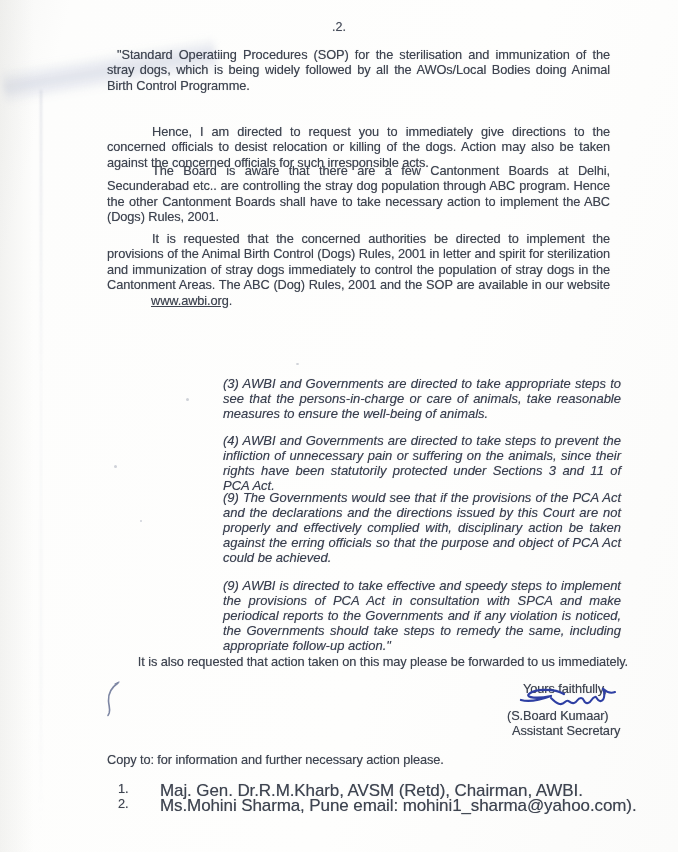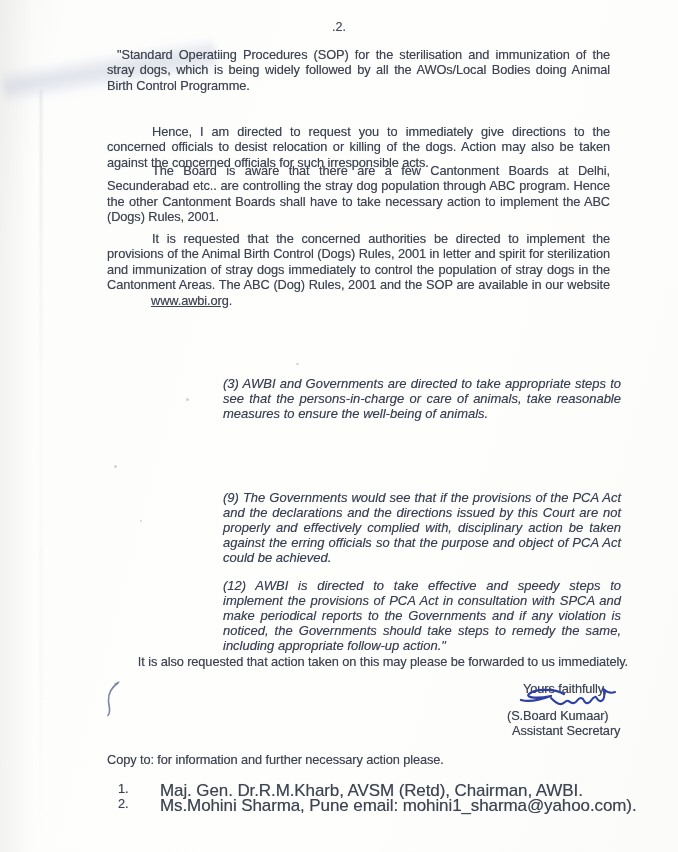--- a/index.html
+++ b/index.html
@@ -85,22 +85,23 @@
   <div class="pagenum">.2.</div>
 
   <p class="para indent-sm" style="top:47px">"Standard Operatiing Procedures (SOP) for the sterilisation and immunization of the stray dogs, which is being widely followed by all the AWOs/Local Bodies doing Animal Birth Control Programme.</p>
   <p class="para indent-md" style="top:124px">Hence, I am directed to request you to immediately give directions to the concerned officials to desist relocation or killing of the dogs. Action may also be taken against the concerned officials for such irresponsible acts.</p>
   <p class="para indent-md" style="top:163px">The Board is aware that there are a few Cantonment Boards at Delhi, Secunderabad etc.. are controlling the stray dog population through ABC program. Hence the other Cantonment Boards shall have to take necessary action to implement the ABC (Dogs) Rules, 2001.</p>
 
   <p class="para indent-md" style="top:231px"><span>It is requested that the concerned authorities be directed to implement the provisions of the Animal Birth Control (Dogs) Rules, 2001 in letter and spirit for sterilization and immunization of stray dogs immediately to control the population of stray dogs in the Cantonment Areas. The ABC (Dog) Rules, 2001 and the SOP are available in our website </span><a class="weblink">www.awbi.org</a><span>.</span></p>
 
 
   <p class="quote" style="top:368px">(3) AWBI and Governments are directed to take appropriate steps to see that the persons-in-charge or care of animals, take reasonable measures to ensure the well-being of animals.</p>
+  <p class="quote" style="top:425px">(4) AWBI and Governments are directed to take steps to prevent the infliction of unnecessary pain or suffering on the animals, since their rights have been statutorily protected under Sections 3 and 11 of PCA Act.</p>
   <p class="quote" style="top:482px">(9) The Governments would see that if the provisions of the PCA Act and the declarations and the directions issued by this Court are not properly and effectively complied with, disciplinary action be taken against the erring officials so that the purpose and object of PCA Act could be achieved.</p>
-  <p class="quote" style="top:570px">(12) AWBI is directed to take effective and speedy steps to implement the provisions of PCA Act in consultation with SPCA and make periodical reports to the Governments and if any violation is noticed, the Governments should take steps to remedy the same, including appropriate follow-up action."</p>
+  <p class="quote" style="top:570px">(9) AWBI is directed to take effective and speedy steps to implement the provisions of PCA Act in consultation with SPCA and make periodical reports to the Governments and if any violation is noticed, the Governments should take steps to remedy the same, including appropriate follow-up action."</p>
 
   <p class="para" style="top:654px;left:116px;width:512px;text-align:right;">It is also requested that action taken on this may please be forwarded to us immediately.</p>
 
   <svg style="position:absolute;left:97px;top:678px;" width="28" height="42" viewBox="0 0 28 42">
     <path d="M21,5 C15,9 11,15 11.5,23 C11.8,28 13.5,31 12.2,35 l-1.2,2.5" fill="none" stroke="#7d86a3" stroke-width="1.6" stroke-linecap="round"></path>
     <path d="M18,6 l4,-2" fill="none" stroke="#7d86a3" stroke-width="1.2" stroke-linecap="round"></path>
   </svg>
 
   <div class="sigline" style="left:523px;top:681px;">Yours faithfully,</div>
   <svg style="position:absolute;left:518px;top:686px;" width="102" height="28" viewBox="0 0 102 28">

